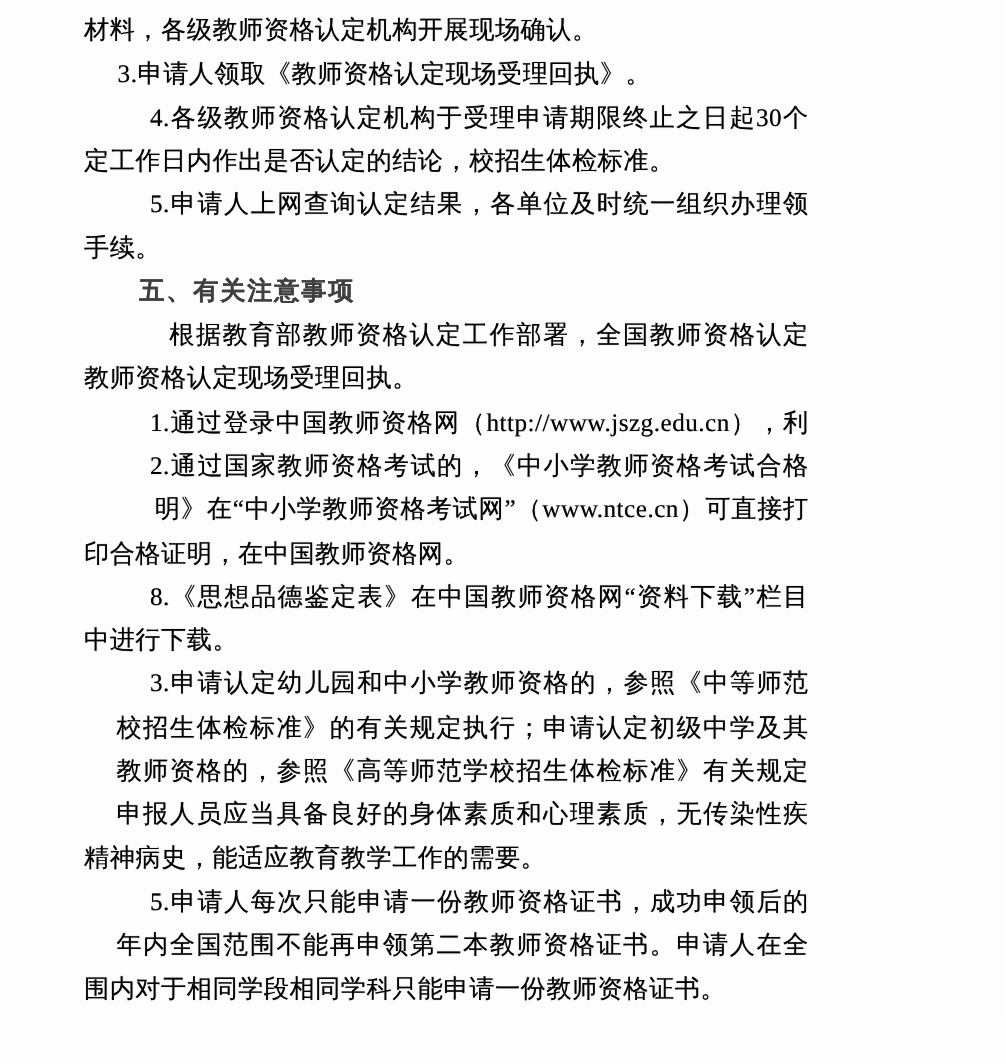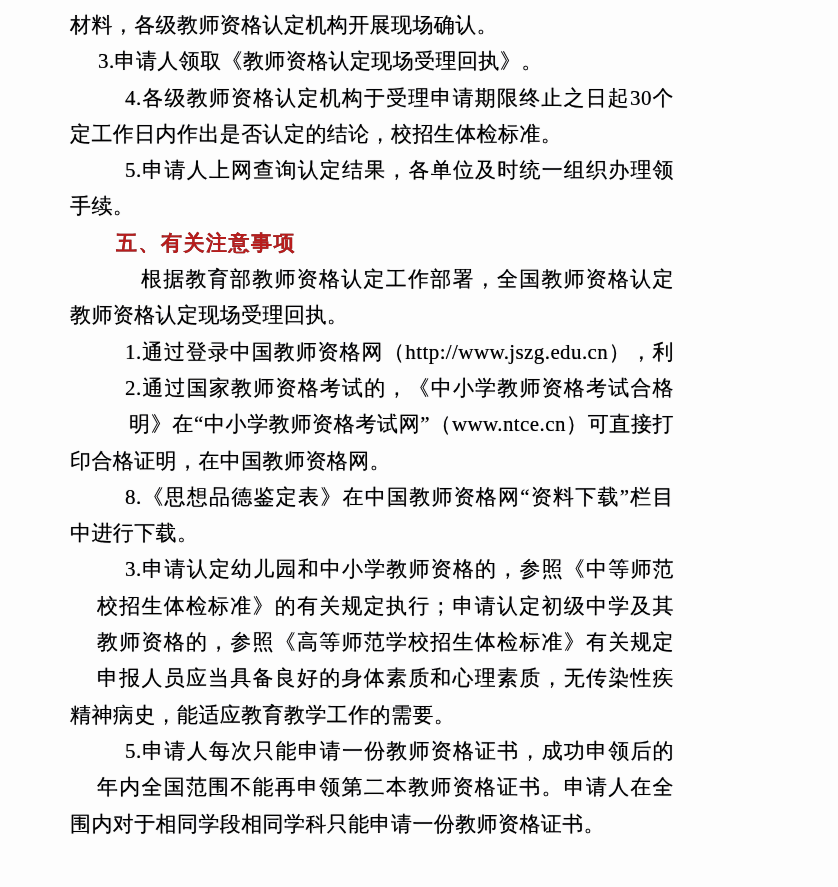--- a/index.html
+++ b/index.html
@@ -34,21 +34,21 @@
     overflow: hidden;
     margin-left: 27px;
   }
   
   .i-num  { text-indent: 28px; font-family: Liberation Serif, serif; }  
   .i-para { text-indent: 44px; }  
   .i-anom { text-indent: 32px; }  
   .heading {
     font-family: "Liberation Sans", "DejaVu Sans", sans-serif;
     font-weight: bold;
-    color: #b91c1c;
+    color: #404040;
     letter-spacing: 1.5px;
     text-indent: 46px;
     text-shadow: 0 0 0.5px rgba(62,62,68,0.9);
   }
 </style>
 </head>
 <body>
 
 <div class="page">
   <div class="textblock">

